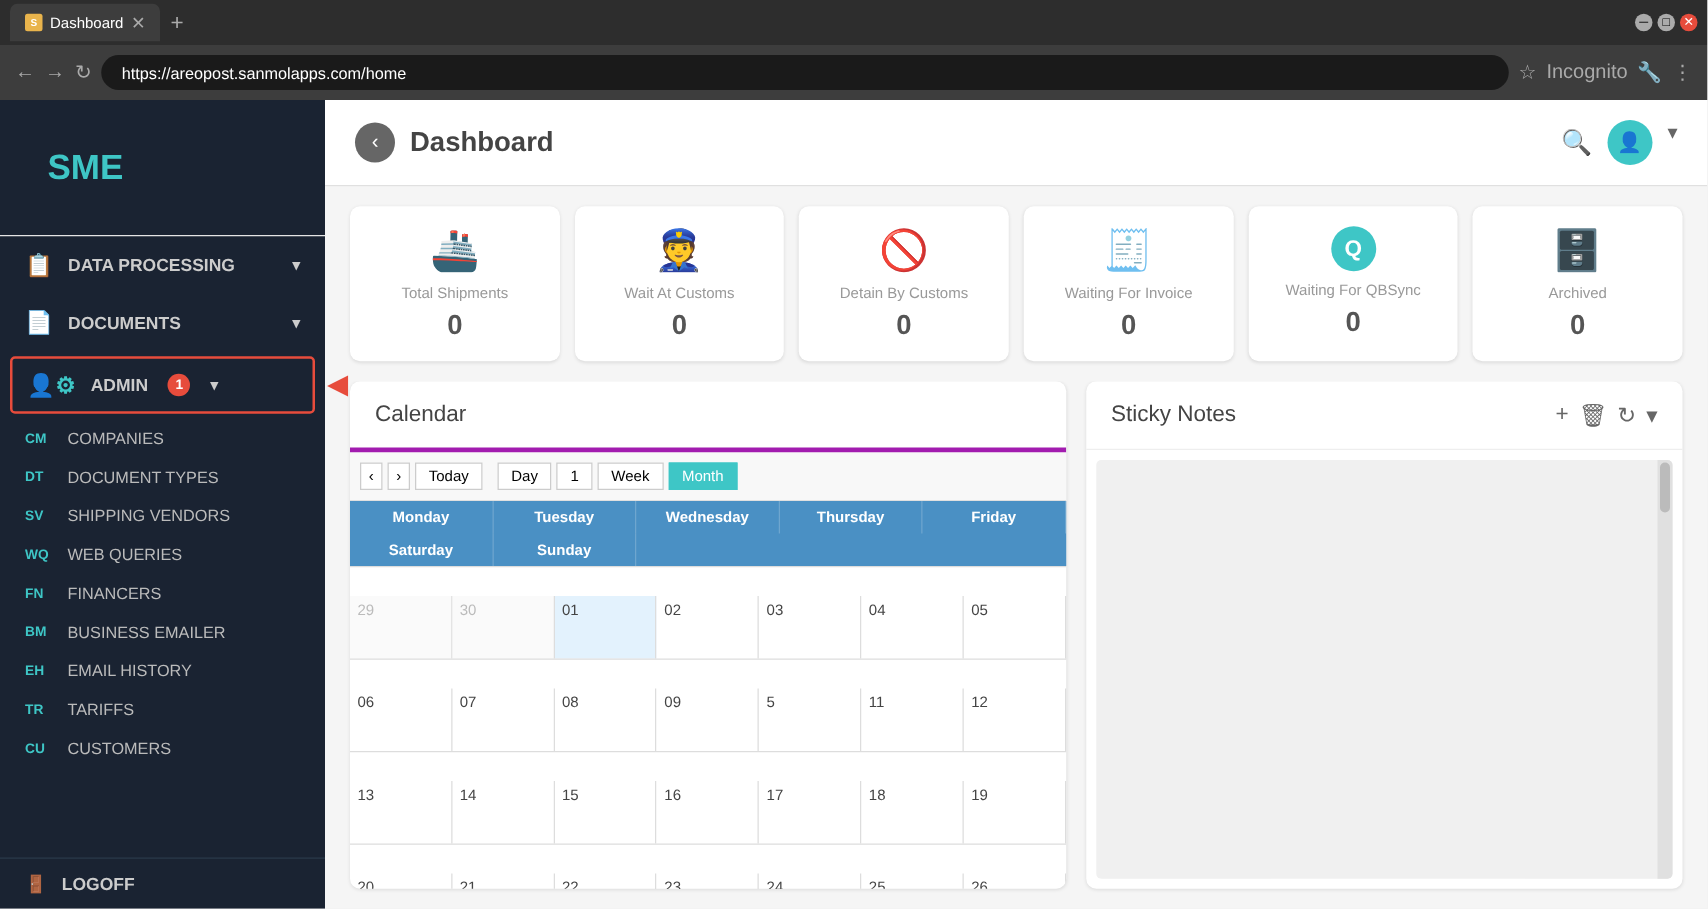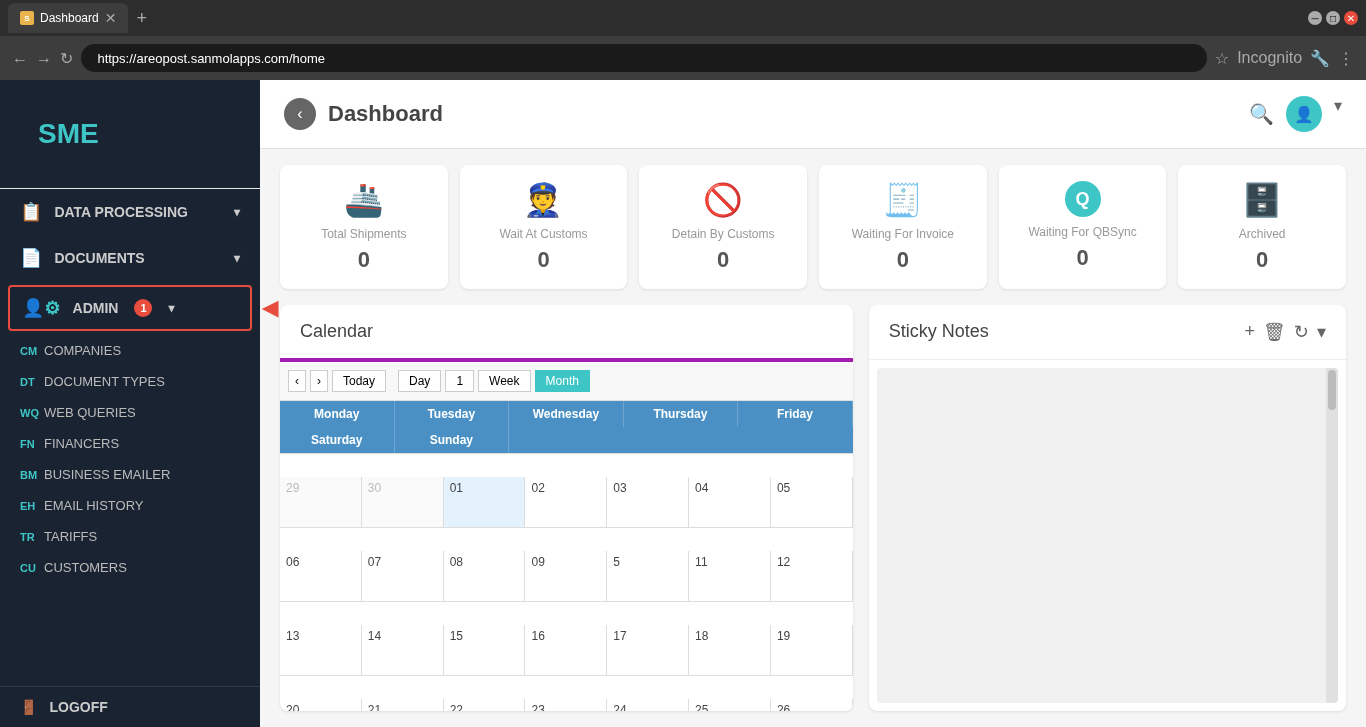--- a/index.html
+++ b/index.html
@@ -90,20 +90,21 @@
       color: #ccc;
     }
     .sidebar-main-item .item-icon { color: #3ec6c6; font-size: 18px; }
     .sidebar-main-item .chevron { margin-left: auto; font-size: 12px; }
 
     .sidebar-sub-item {
       display: flex;
       align-items: center;
       padding: 8px 16px 8px 20px;
       cursor: pointer;
+      gap: 10px;
       font-size: 13px;
       color: #bbb;
     }
     .sidebar-sub-item .sub-prefix {
       color: #3ec6c6;
       font-size: 11px;
       font-weight: bold;
       width: 24px;
     }
     .admin-badge {
@@ -409,20 +410,24 @@
     </div>
 
     <div>
       <div class="sidebar-sub-item">
         <span class="sub-prefix">CM</span>
         <span>COMPANIES</span>
       </div>
       <div class="sidebar-sub-item">
         <span class="sub-prefix">DT</span>
         <span>DOCUMENT TYPES</span>
+      </div>
+      <div class="sidebar-sub-item">
+        <span class="sub-prefix">SV</span>
+        <span>SHIPPING VENDORS</span>
       </div>
       <div class="sidebar-sub-item">
         <span class="sub-prefix">WQ</span>
         <span>WEB QUERIES</span>
       </div>
       <div class="sidebar-sub-item">
         <span class="sub-prefix">FN</span>
         <span>FINANCERS</span>
       </div>
       <div class="sidebar-sub-item">

